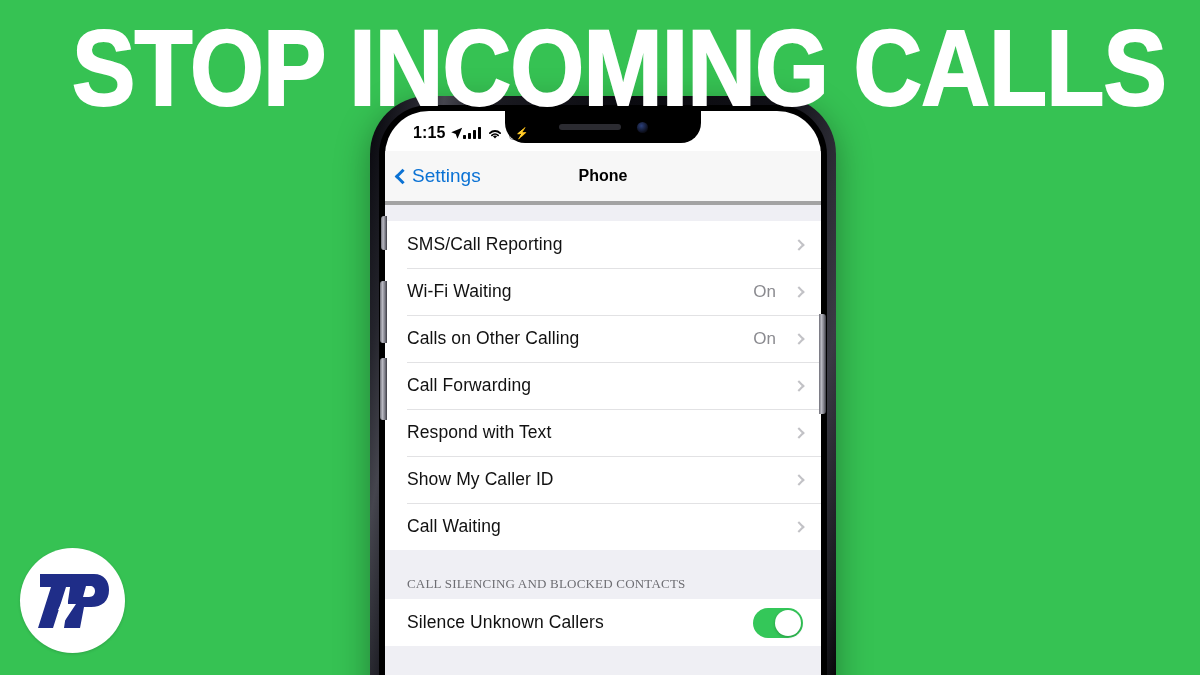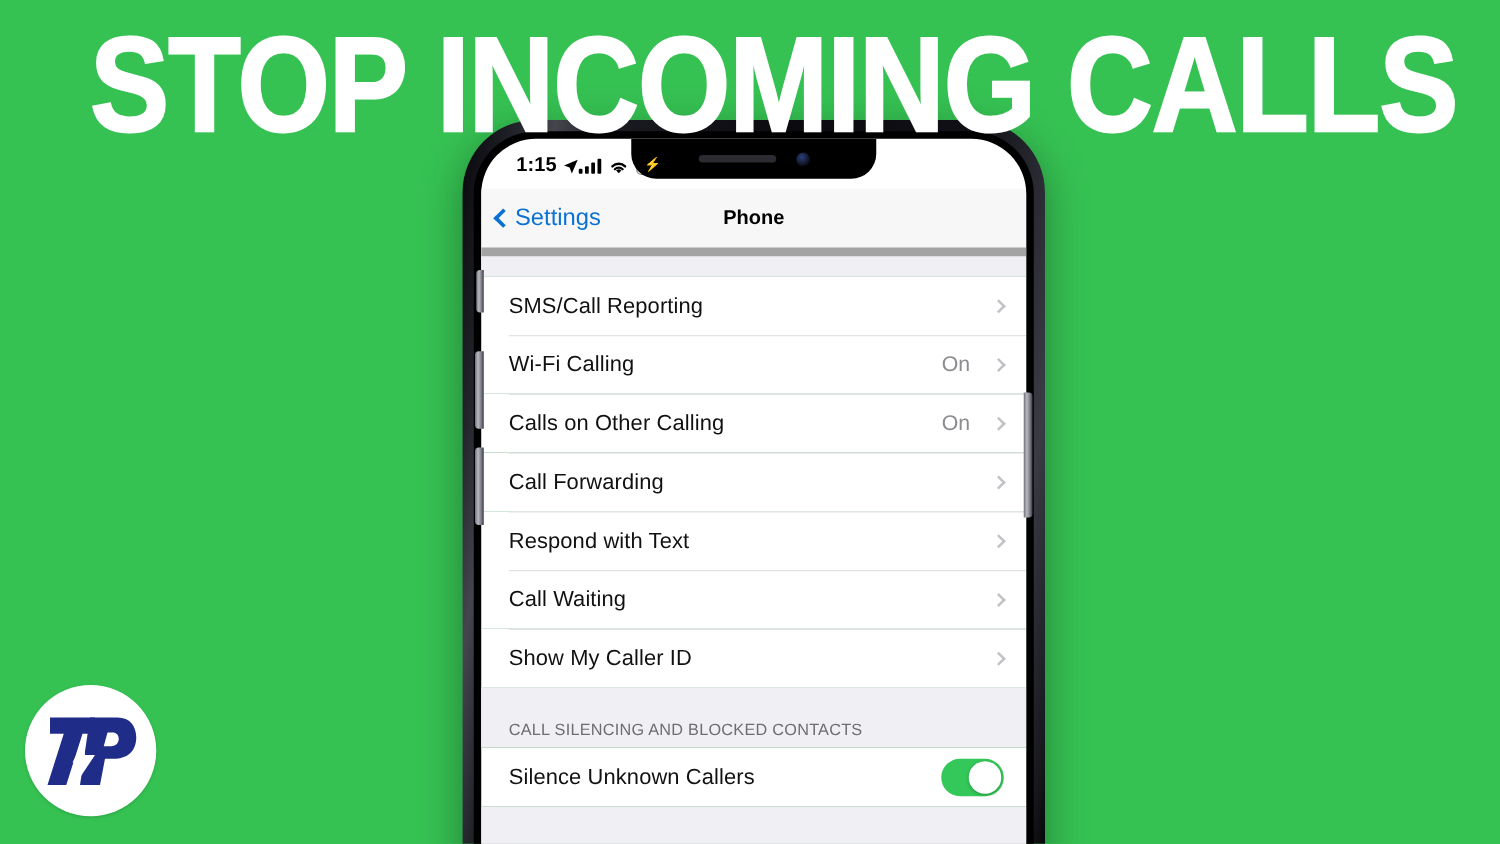--- a/index.html
+++ b/index.html
@@ -131,21 +131,21 @@
     background:rgba(0,0,0,.35);border-radius:0 2px 2px 0;}
   .batt-fill{height:100%;background:#34c759;border-radius:2px;}
   .bolt{position:absolute;left:50%;top:50%;transform:translate(-50%,-50%);
     font-size:11px;line-height:1;color:#0b0b0b;font-weight:700;}
 
   
   .nav-bar {
     position:absolute; top:40px; left:0; width:100%;
     height:54px;
     background:#f7f7f7;
-    border-bottom:7px solid #a3a3a3;
+    border-bottom:4px solid #a3a3a3;
     display:flex; align-items:center;
     z-index:3;
   }
   .nav-back {
     display:flex; align-items:center; gap:3px;
     margin-left:12px;
     color:#0b72d4;
     font-size:19px;
     cursor:pointer;
   }
@@ -156,21 +156,21 @@
     text-align:center;width:200px;
     font-size:16px;font-weight:700;color:#000;
   }
 
   
   .table-scroll{
     position:absolute; top:94px; left:0; width:100%; bottom:0;
     background:#efeff4;
     overflow:hidden;
   }
-  .group{ background:#15803d; }
+  .group{ background:#4c1d95; }
   .gap-top{ height:16px; background:#efeff4; }
   .row{
     position:relative;
     height:47px;
     display:flex; align-items:center;
     padding-left:22px; padding-right:18px;
     background:#fff;
     cursor:pointer;
   }
   .row + .row::before{
@@ -182,20 +182,21 @@
     width:8px;height:8px;border-top:2px solid #c2c2c6;border-right:2px solid #c2c2c6;
     transform:rotate(45deg); flex:0 0 auto;
   }
   .section-head{
     background:#efeff4;
     padding:26px 0 7px 22px;
     font-size:13px;
     letter-spacing:.2px;
     color:#6d6d72;
     text-transform:uppercase;
+    font-family:Liberation Serif, serif;
   }
   .toggle{
     width:50px;height:30px;border-radius:15px;background:#34c759;
     position:relative;flex:0 0 auto;cursor:pointer;
   }
   .toggle .knob{
     position:absolute;right:2px;top:2px;width:26px;height:26px;border-radius:50%;
     background:#fff;box-shadow:0 1px 3px rgba(0,0,0,.25);
   }
 </style>
@@ -262,46 +263,46 @@
       <div class="table-scroll">
         <div class="gap-top"></div>
 
         <div class="group">
           <div class="row">
             <span class="row-label">SMS/Call Reporting</span>
             <span class="row-value"></span>
             <span class="chev-right"></span>
           </div>
           <div class="row">
-            <span class="row-label">Wi-Fi Calling</span>
+            <span class="row-label">Wi-Fi Waiting</span>
             <span class="row-value">On</span>
             <span class="chev-right"></span>
           </div>
           <div class="row">
             <span class="row-label">Calls on Other Calling</span>
             <span class="row-value">On</span>
             <span class="chev-right"></span>
           </div>
           <div class="row">
             <span class="row-label">Call Forwarding</span>
             <span class="row-value"></span>
             <span class="chev-right"></span>
           </div>
           <div class="row">
             <span class="row-label">Respond with Text</span>
             <span class="row-value"></span>
             <span class="chev-right"></span>
           </div>
           <div class="row">
+            <span class="row-label">Show My Caller ID</span>
+            <span class="row-value"></span>
+            <span class="chev-right"></span>
+          </div>
+          <div class="row">
             <span class="row-label">Call Waiting</span>
-            <span class="row-value"></span>
-            <span class="chev-right"></span>
-          </div>
-          <div class="row">
-            <span class="row-label">Show My Caller ID</span>
             <span class="row-value"></span>
             <span class="chev-right"></span>
           </div>
         </div>
 
         <div class="section-head">CALL SILENCING AND BLOCKED CONTACTS</div>
         <div class="group">
           <div class="row">
             <span class="row-label">Silence Unknown Callers</span>
             <span class="toggle">

